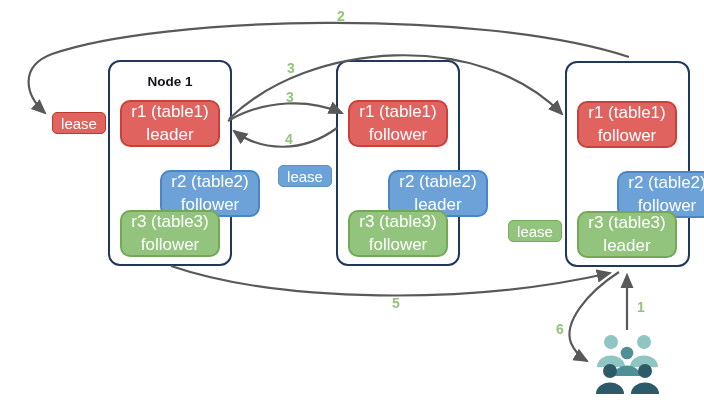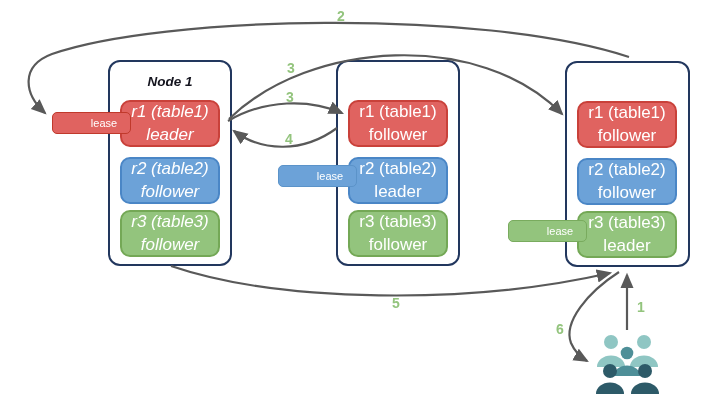--- a/index.html
+++ b/index.html
@@ -1,33 +1,33 @@
 <!DOCTYPE html>
 <html><head>
 <meta charset="utf-8">
 <style>
   html,body{margin:0;padding:0;background:#fff;}
   .canvas{position:relative;width:704px;height:405px;background:#fff;overflow:hidden;
           font-family:"Liberation Sans",sans-serif;}
   .node{position:absolute;width:124px;height:206px;background:#fff;
         border:2px solid #22375e;border-radius:12px;box-sizing:border-box;z-index:1;}
-  .node-1{left:108px;top:60px;font-style:italic;}
+  .node-1{left:108px;top:60px;}
   .node-2{left:336px;top:60px;}
   .node-3{left:565px;top:61px;width:125px;}
   .node-title{position:absolute;left:0;right:0;top:12px;text-align:center;
               font-size:13.5px;font-weight:bold;color:#14141e;}
   .replica{position:absolute;left:10px;width:100px;height:47px;border-radius:10px;
            box-sizing:border-box;display:flex;flex-direction:column;align-items:center;
            justify-content:center;color:#fff;font-size:17px;line-height:1.3;text-align:center;}
-  .rep-0{top:38px;} .rep-1{top:95px;} .rep-2{top:148px;}
+  .rep-0{top:38px;} .rep-1{top:108px;margin-left:40px;} .rep-2{top:148px;}
   .c-red{background:#e06360;border:2px solid #c9413a;}
   .c-blue{background:#6ca2d8;border:2px solid #4a86c6;}
   .c-green{background:#93c47d;border:2px solid #74a856;}
   .lease{position:absolute;width:52px;height:20px;border-radius:5px;z-index:3;
-         display:flex;align-items:center;justify-content:center;color:#fff;font-size:11px;padding-left:25px;}
+         display:flex;align-items:center;justify-content:center;color:#fff;font-size:15px;}
   .lease-red{left:52px;top:112px;background:#e06360;border:1.5px solid #c0392b;}
   .lease-blue{left:278px;top:165px;background:#6ca2d8;border:1.5px solid #5b93c9;}
   .lease-green{left:508px;top:220px;background:#93c47d;border:1.5px solid #79ab5e;}
   .step{position:absolute;transform:translate(-50%,-50%);font-size:14px;font-weight:bold;
         color:#93c47d;z-index:4;}
   .s2{left:341px;top:16px;} .s3a{left:291px;top:68px;} .s3b{left:290px;top:97px;}
   .s4{left:289px;top:139px;} .s5{left:396px;top:303px;} .s1{left:641px;top:307px;}
   .s6{left:560px;top:329px;}
   svg.overlay{position:absolute;left:0;top:0;z-index:2;pointer-events:none;}
 </style>

